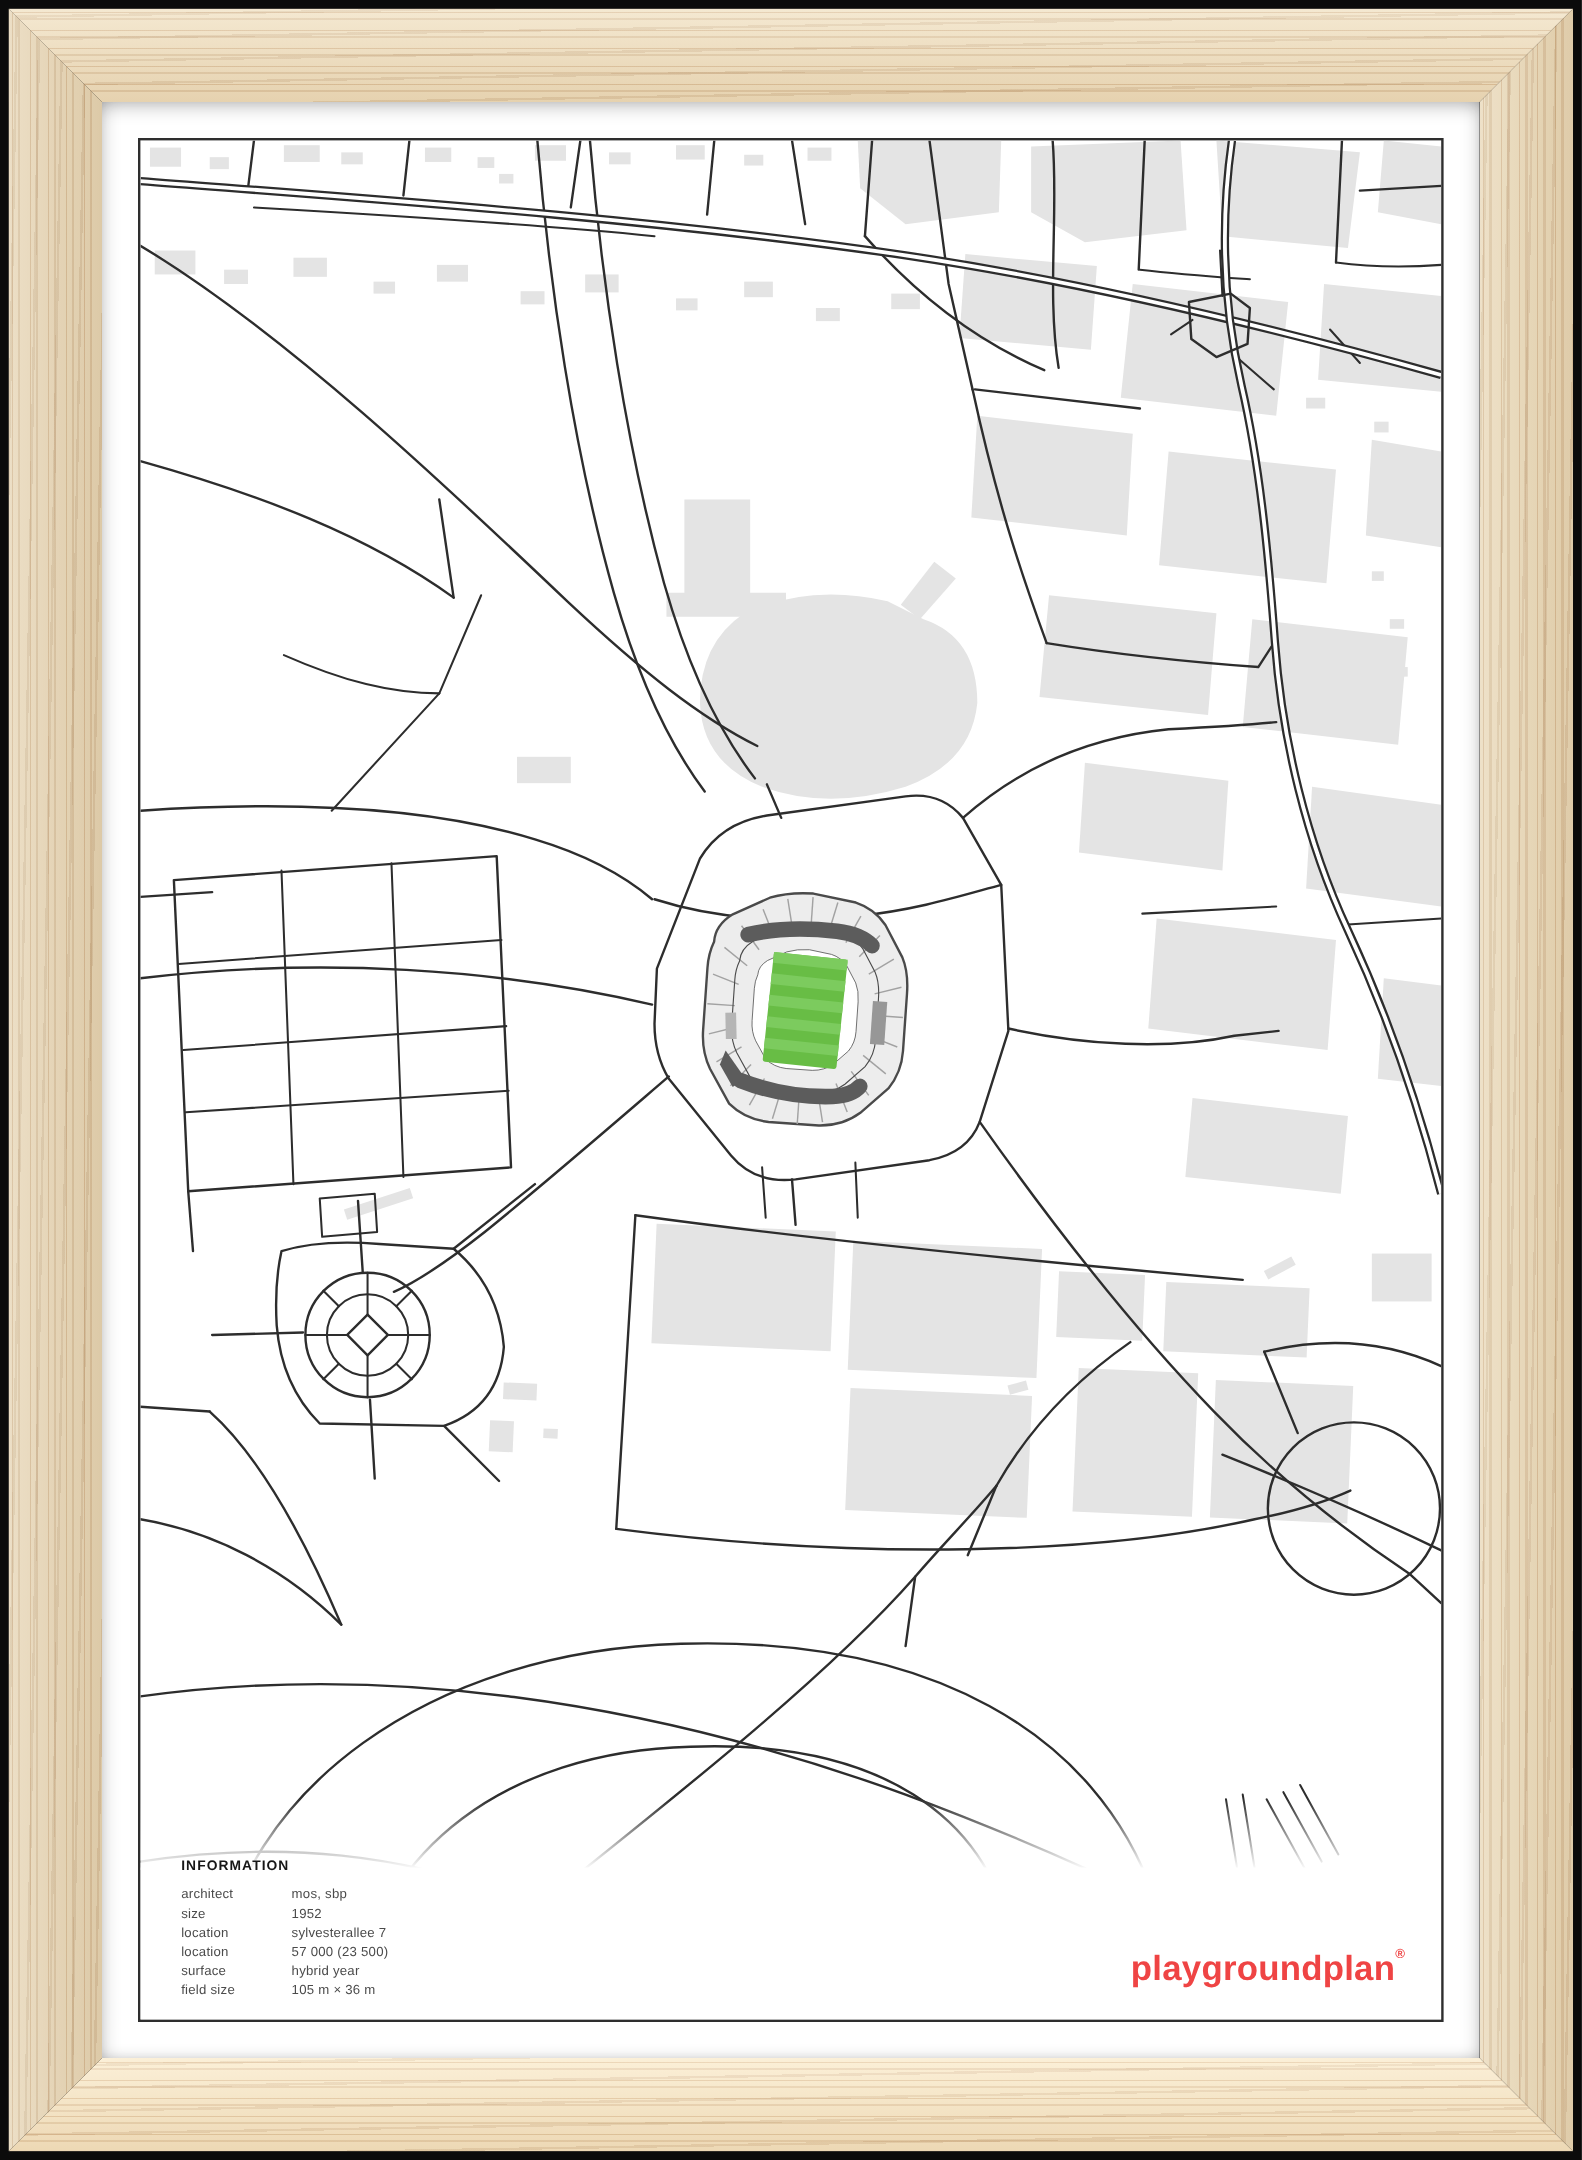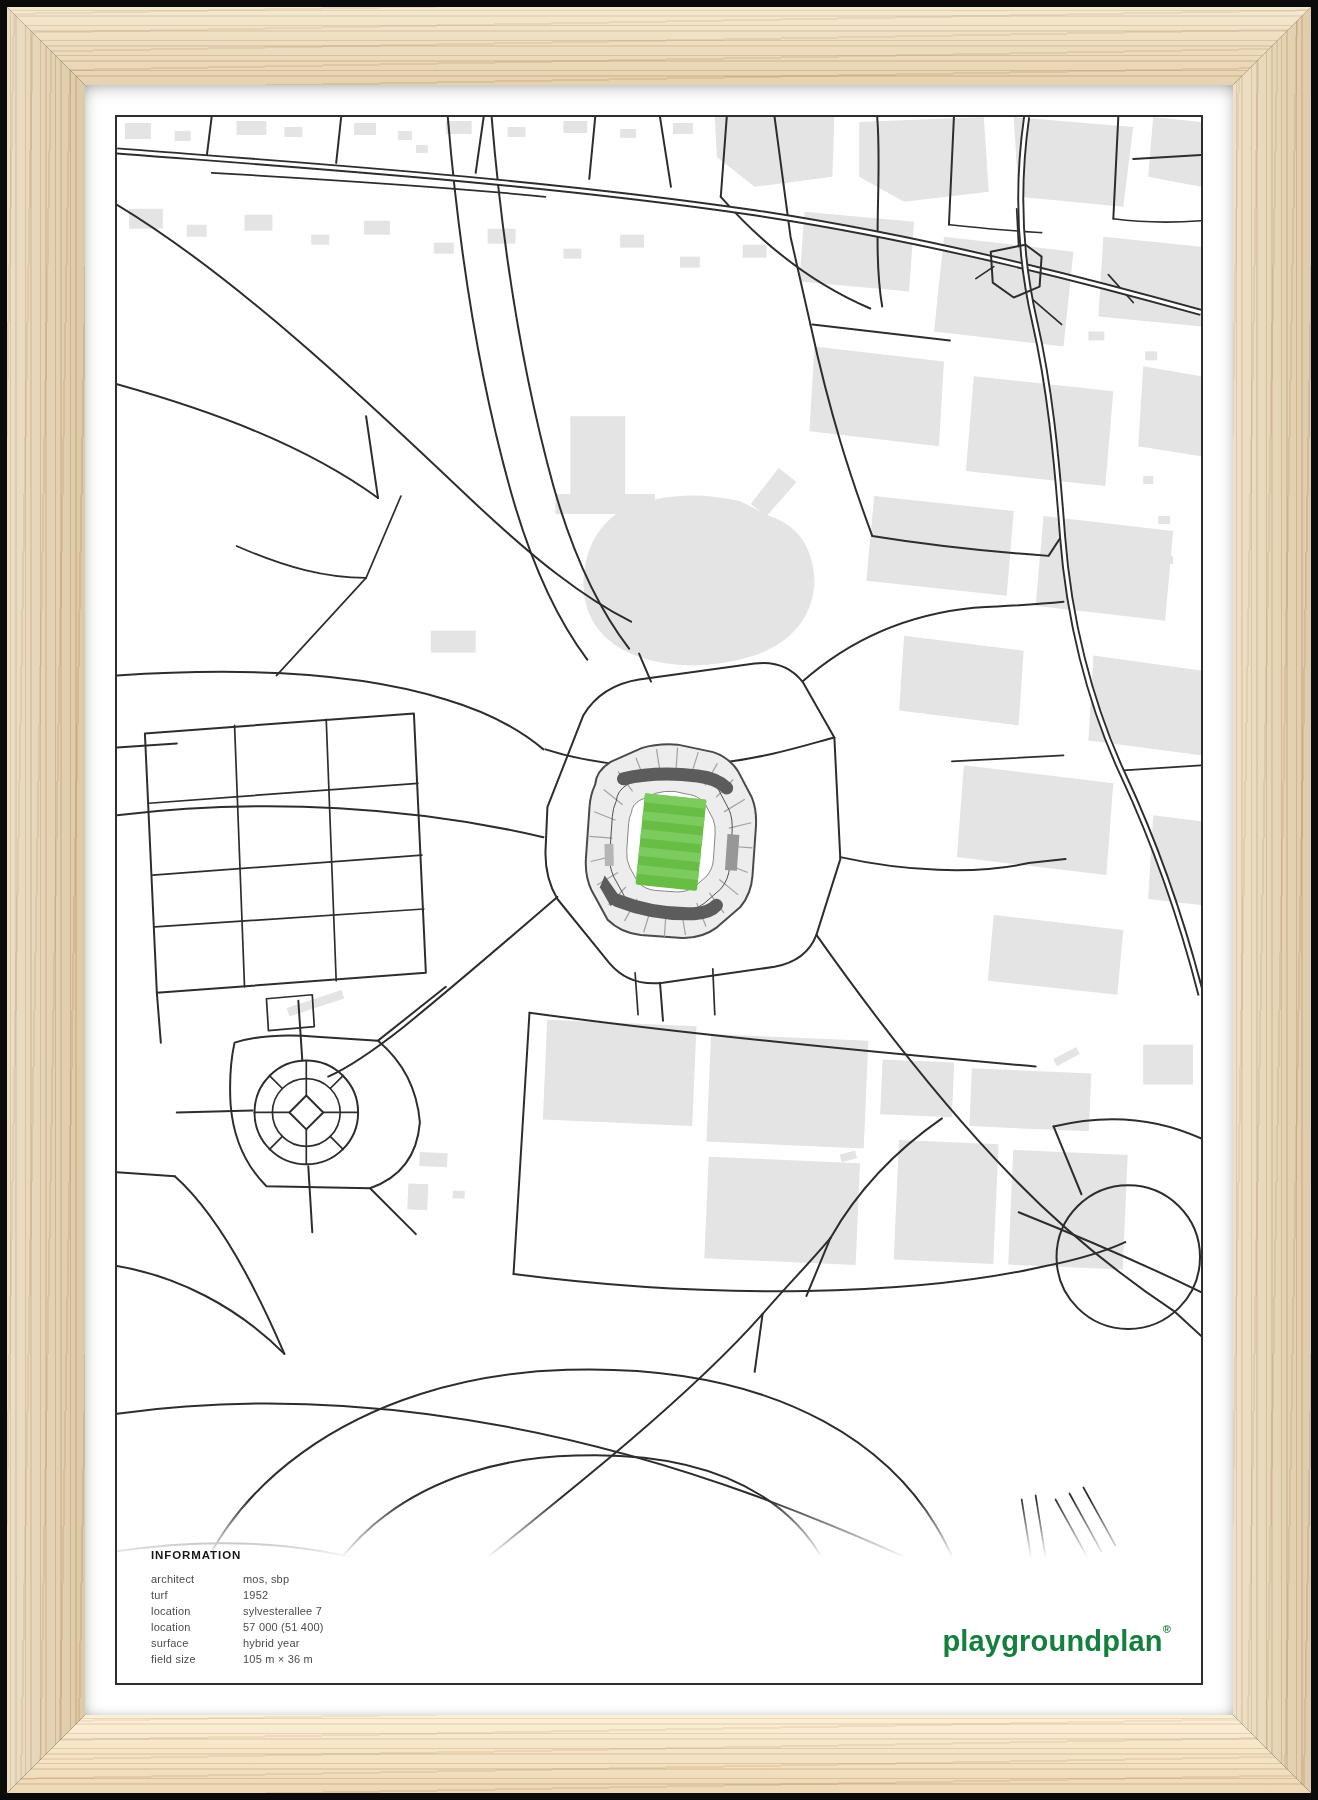--- a/index.html
+++ b/index.html
@@ -34,21 +34,21 @@
   .map-inner{position:absolute;inset:30px;border:2px solid #2e2e2e;background:#fff;overflow:hidden;}
   .map-inner svg{position:absolute;inset:0;width:100%;height:100%;display:block;}
   
   .info{position:absolute;left:34px;top:1432px;color:#4b4b4b;}
   .info-header{font-size:11.5px;font-weight:bold;letter-spacing:.9px;color:#161616;margin-bottom:11px;}
   .info-grid{display:grid;grid-template-columns:92px auto;row-gap:1px;font-size:11px;line-height:15px;letter-spacing:.2px;}
   .title-block{position:absolute;left:0;right:0;top:1430px;text-align:center;color:#1c1c1c;}
   .poster-title{font-size:72px;font-weight:700;letter-spacing:2px;line-height:1;margin:0;}
   .coords{margin-top:21px;font-size:25px;letter-spacing:1px;color:#3a3a3a;}
   .coords span{margin:0 9px;}
-  .brand{position:absolute;right:30px;top:1506px;font-size:29px;font-weight:700;color:#15803d;letter-spacing:.2px;}
+  .brand{position:absolute;right:30px;top:1506px;font-size:29px;font-weight:700;color:#ef4444;letter-spacing:.2px;}
   .brand sup{font-size:11px;vertical-align:18px;}
   
   .bld{fill:var(--building);stroke:none;}
   .st{fill:none;stroke:var(--line);stroke-width:2;stroke-linecap:round;stroke-linejoin:round;}
   .st-thin{stroke-width:1.7;}
   .dbl-b{fill:none;stroke:var(--line);stroke-width:7;stroke-linecap:butt;}
   .dbl-w{fill:none;stroke:#fff;stroke-width:3.2;stroke-linecap:butt;}
   .shell{fill:var(--shell);stroke:#4a4a4a;stroke-width:2;stroke-linejoin:round;}
   .ringline{fill:none;stroke:#4a4a4a;stroke-width:1.3;}
   .spoke{stroke:#a2a2a2;stroke-width:1.2;}
@@ -317,26 +317,26 @@
 
         <rect x="0" y="1385" width="1088" height="60" fill="url(#fade)"></rect>
         <rect x="0" y="1443" width="1088" height="127" fill="#fff"></rect>
       </svg>
 
       <div class="info">
         <div class="info-header">INFORMATION</div>
         <div class="info-grid">
           <span>architect</span>
             <span>mos, sbp</span>
-          <span>turf</span>
+          <span>size</span>
             <span>1952</span>
           <span>location</span>
             <span>sylvesterallee 7</span>
           <span>location</span>
-            <span>57 000 (51 400)</span>
+            <span>57 000 (23 500)</span>
           <span>surface</span>
             <span>hybrid year</span>
           <span>field size</span>
             <span>105 m × 36 m</span>
         </div>
       </div>
 
 
       <div class="brand">
         <span>playgroundplan</span><sup>®</sup>

